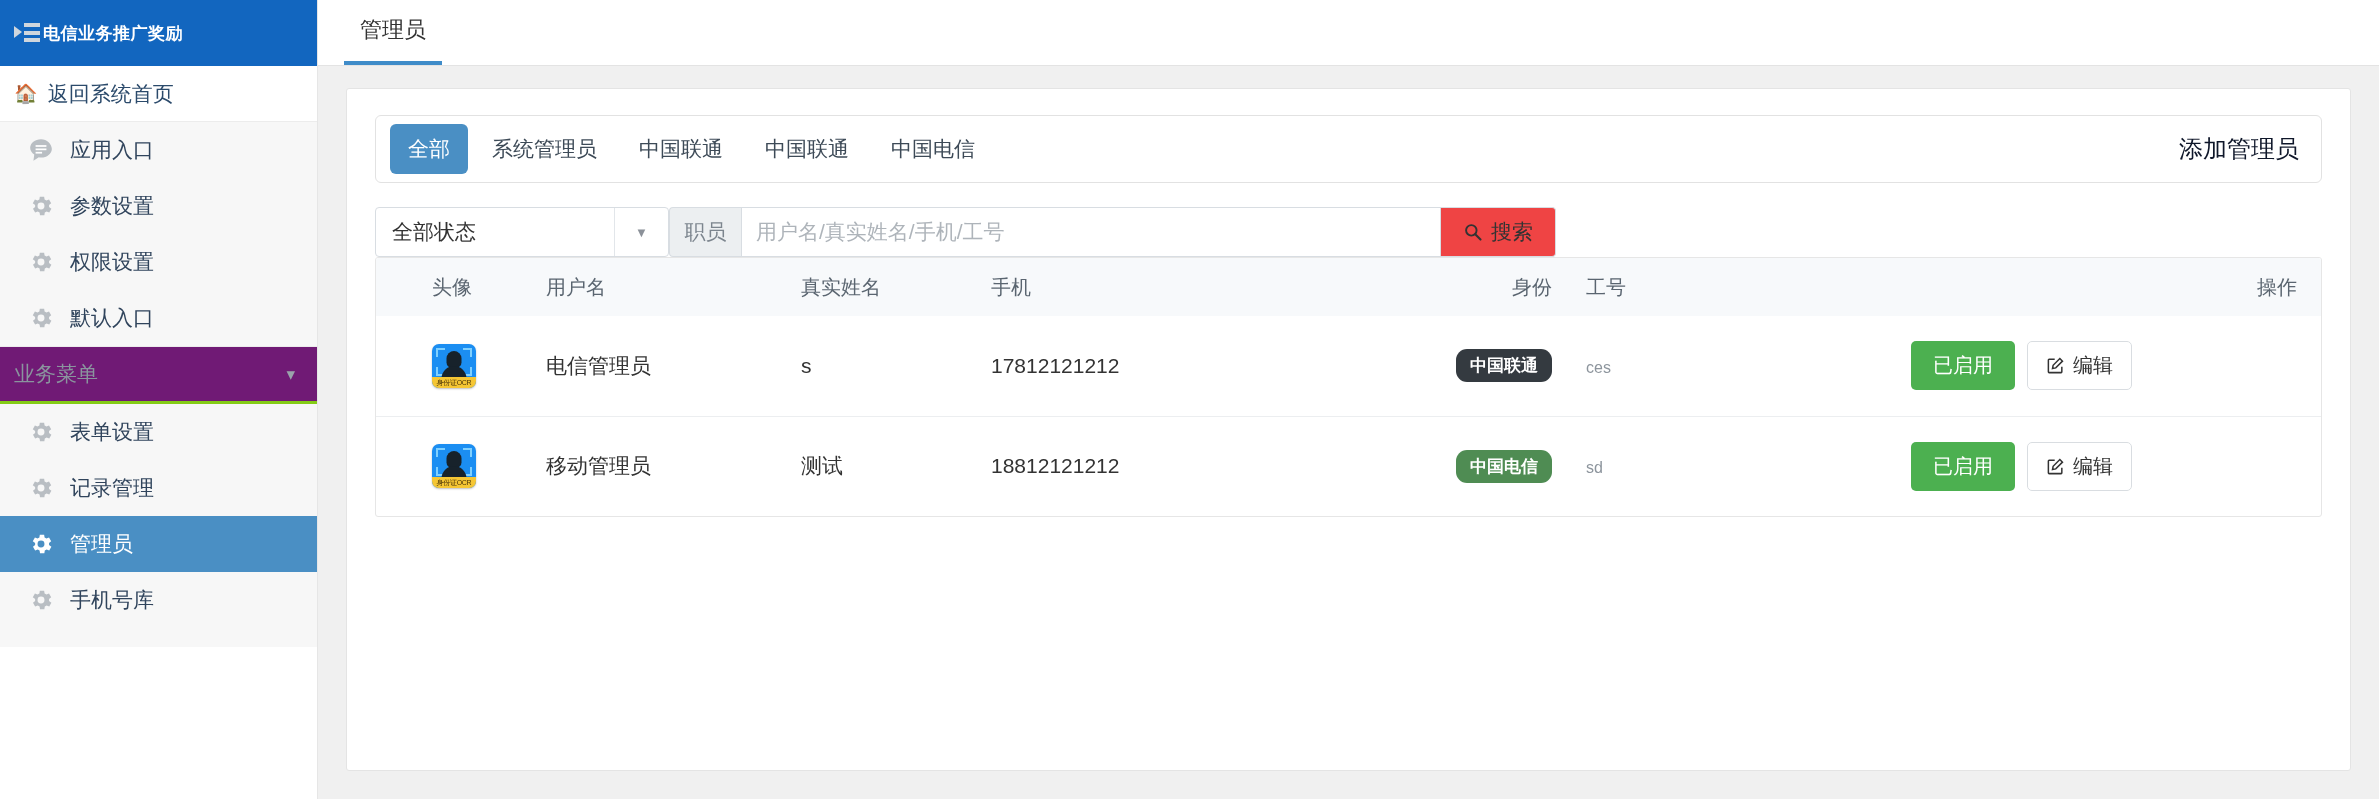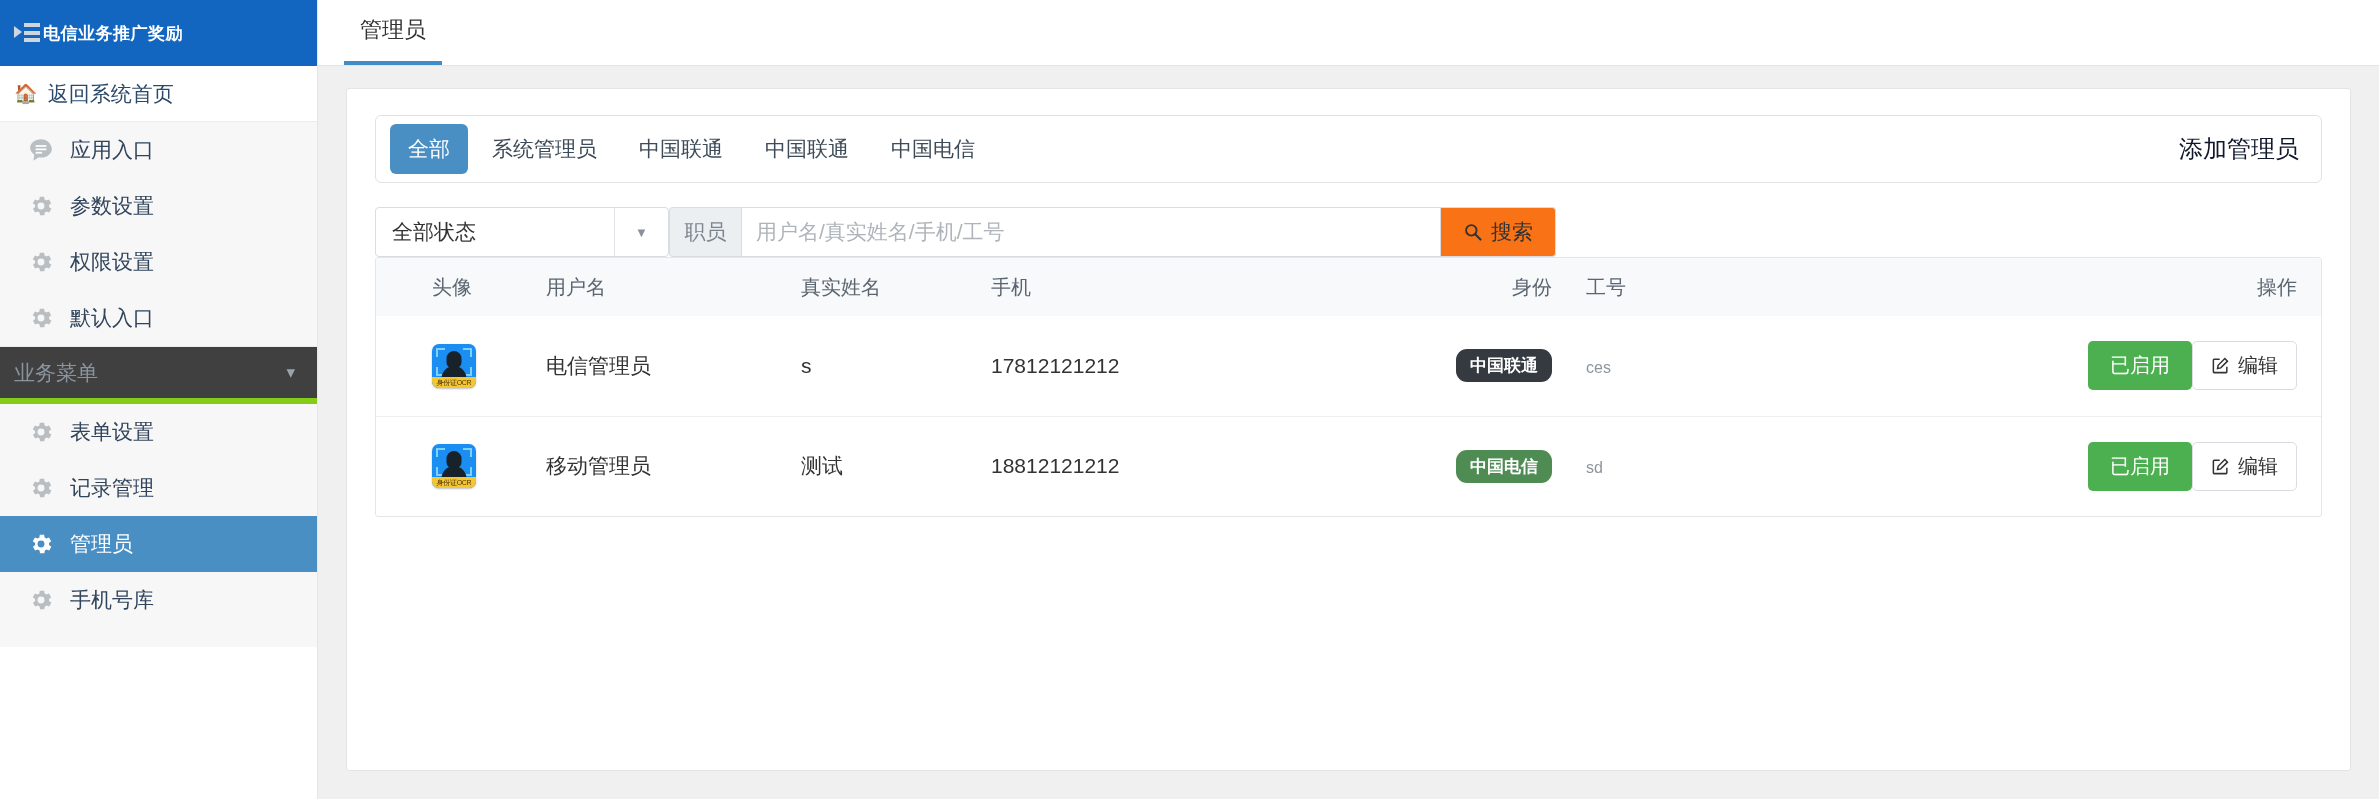--- a/index.html
+++ b/index.html
@@ -60,25 +60,25 @@
     color:#30445c;
     background:#f7f7f7;
     cursor:pointer;
   }
   .nav-item .gear, .nav-item .bubble { margin-right: 16px; display:inline-block; flex:0 0 auto;}
   .nav-item.active { background:#4a8fc4; color:#ffffff; }
   .section-head {
     height: 58px;
     display:flex; align-items:center; justify-content:space-between;
     padding: 0 22px 0 14px;
-    background:#404040;
+    background:#701a75;
     color:#8a949e;
     font-size:21px;
     border-top:1px solid #ececec;
-    border-bottom:6px solid #84cc16;
+    border-bottom:3px solid #84cc16;
     cursor:pointer;
   }
   .chev { color:#9aa3ab; font-size:17px; }
   .side-filler { background:#f7f7f7; height:19px; }
   .side-bottom { background:#ffffff; height:54px; }
 
   svg.ic { display:block; }
 
   
   .main { flex:1; height:799px; background:#ffffff; display:flex; flex-direction:column; }
@@ -141,21 +141,21 @@
     display:flex; align-items:center; justify-content:center;
     width:72px; height:50px; color:#7c858e; font-size:21px;
     border-radius:4px 0 0 4px;
   }
   .ig-input {
     width: 700px; height:50px; border:1px solid #d8dde2; background:#fff;
     display:flex; align-items:center; padding-left:14px;
     font-size:21px; color:#aeb4ba; border-radius:0;
   }
   .btn-search {
-    height:50px; border:1px solid #d8dde2; border-left:none; background:#f97316;
+    height:50px; border:1px solid #d8dde2; border-left:none; background:#ef4444;
     display:flex; align-items:center; justify-content:center; gap:8px;
     padding: 0 22px; font-size:21px; color:#333; cursor:pointer;
     border-radius:0 4px 4px 0;
   }
 
   
   .table-wrap { border:1px solid #e6e6e6; border-radius:3px; overflow:hidden; }
   table { width:100%; border-collapse:collapse; table-layout:fixed; }
   thead th {
     background:#f7f9fb; height:58px; font-weight:400; font-size:20px; color:#5a6570;
@@ -189,21 +189,21 @@
     color:#4a3408; font-size:7px; line-height:11px; text-align:center; letter-spacing:-.3px;
     font-family:"Liberation Sans", sans-serif;
   }
 
   .badge { display:inline-block; padding:5px 14px; border-radius:11px; color:#fff; font-size:17px; font-weight:700; white-space:nowrap;}
   .badge.dark { background:#343a40; }
   .badge.green { background:#4f8c53; }
 
   .job { color:#8d959d; font-size:16px; }
 
-  .ops { display:flex; justify-content:flex-end; align-items:center; }
+  .ops { display:flex; align-items:center; gap:12px; }
   .btn-green {
     background:#4cb050; color:#fff; border:none; border-radius:5px;
     padding:11px 22px; font-size:20px; cursor:pointer; font-family:inherit;
   }
   .btn-white {
     background:#fff; color:#333; border:1px solid #d9dde1; border-radius:5px;
     padding:10px 18px; font-size:20px; cursor:pointer; font-family:inherit;
     display:inline-flex; align-items:center; gap:8px;
   }
 </style>

